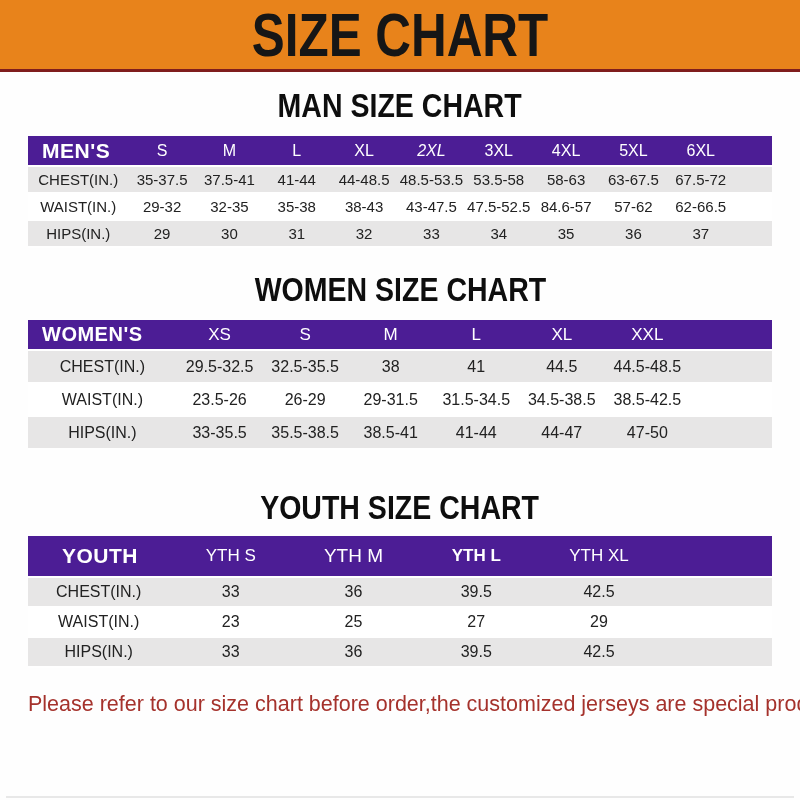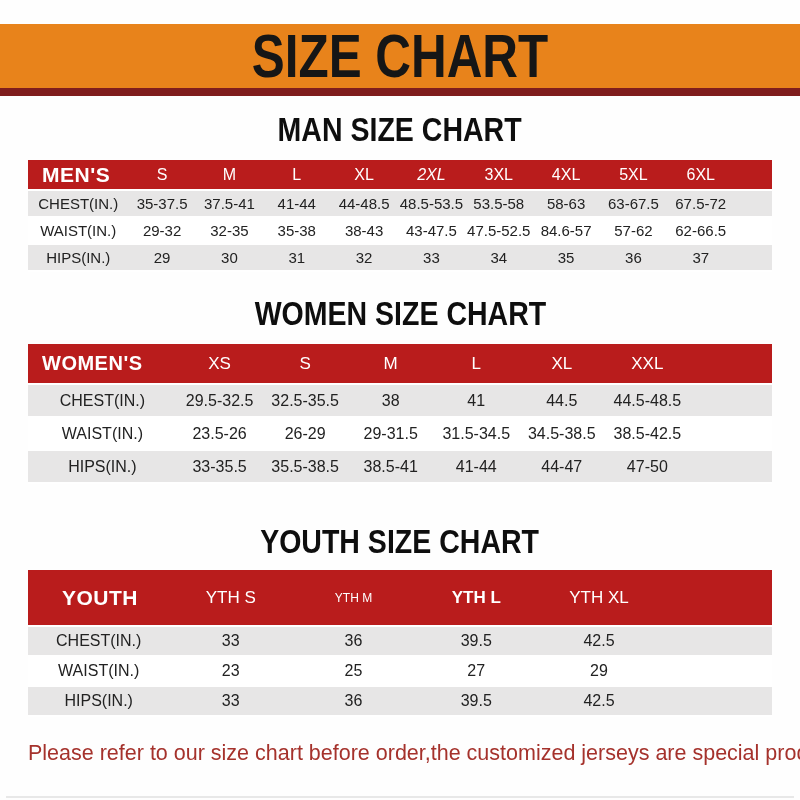--- a/index.html
+++ b/index.html
@@ -8,22 +8,21 @@
     width: 800px; height: 800px;
     font-family: "Liberation Sans", sans-serif;
     background: #fefefe;
     overflow: hidden;
     position: relative;
   }
   .banner {
     height: 72px;
     background: #e8831b;
     display: flex; align-items: center; justify-content: center;
-    border-bottom: 8px solid #7f1d1d;
-    margin-top: 24px;
+    border-bottom: 3px solid #7f1d1d;
   }
   .banner-title {
     display: inline-block;
     font-size: 52px; font-weight: 700; color: #161616;
     transform: scale(0.95, 1.18);
     letter-spacing: 0px;
     white-space: nowrap;
   }
   .section-heading { text-align: center; margin: 0; color: #0e0e0e; }
   .section-heading span {
@@ -31,21 +30,21 @@
     transform: scale(0.92, 1.1); white-space: nowrap;
   }
   .h0 { margin: 16px 0 12px; }
   .h1 { margin: 24px 0 12px; }
   .h2 { margin: 40px 0 10px; }
   table.size-table {
     width: 744px; margin: 0 auto;
     border-collapse: collapse; table-layout: fixed;
   }
   .size-table thead th {
-    background: #b91c1c; color: #ffffff;
+    background: #4c1d95; color: #ffffff;
     font-weight: 400; text-align: center; padding: 0;
   }
   .size-table thead th.label-cell {
     font-weight: 700; text-align: left; padding-left: 14px;
     letter-spacing: 0.5px; white-space: nowrap;
   }
   .size-table tbody tr { background: #ffffff; }
   .size-table tbody tr:nth-child(odd) { background: #e7e6e6; }
   .size-table td {
     text-align: center; color: #222222; padding: 0;
@@ -149,21 +148,21 @@
         <col style="width: 11.5%;">
         <col style="width: 11.5%;">
         <col style="width: 11.5%;">
         <col style="width: 11.5%;">
         <col style="width: 11.5%;">
         <col style="width: 11.5%;">
         <col style="width: 11%;">
       </colgroup>
       <thead>
         <tr>
-          <th class="label-cell" style="height: 40px; font-size: 20px;">WOMEN'S</th>
+          <th class="label-cell" style="height: 30px; font-size: 20px;">WOMEN'S</th>
           <th style="font-size: 17px;">XS</th>
           <th style="font-size: 17px;">S</th>
           <th style="font-size: 17px;">M</th>
           <th style="font-size: 17px;">L</th>
           <th style="font-size: 17px;">XL</th>
           <th style="font-size: 17px;">XXL</th>
           <th></th>
         </tr>
       </thead>
       <tbody>
@@ -207,23 +206,23 @@
       <colgroup>
         <col style="width: 19%;">
         <col style="width: 16.5%;">
         <col style="width: 16.5%;">
         <col style="width: 16.5%;">
         <col style="width: 16.5%;">
         <col style="width: 15%;">
       </colgroup>
       <thead>
         <tr>
-          <th class="label-cell" style="height: 56px; font-size: 21px; padding-left: 34px;">YOUTH</th>
+          <th class="label-cell" style="height: 41px; font-size: 21px; padding-left: 34px;">YOUTH</th>
           <th style="font-size: 17px;">YTH S</th>
-          <th style="font-size: 12px;">YTH M</th>
+          <th style="font-size: 19px;">YTH M</th>
           <th style="font-size: 17px; font-weight: bold;">YTH L</th>
           <th style="font-size: 17px;">YTH XL</th>
           <th></th>
         </tr>
       </thead>
       <tbody>
         <tr>
           <td style="height: 30px;">CHEST(IN.)</td>
           <td>33</td>
           <td>36</td>

